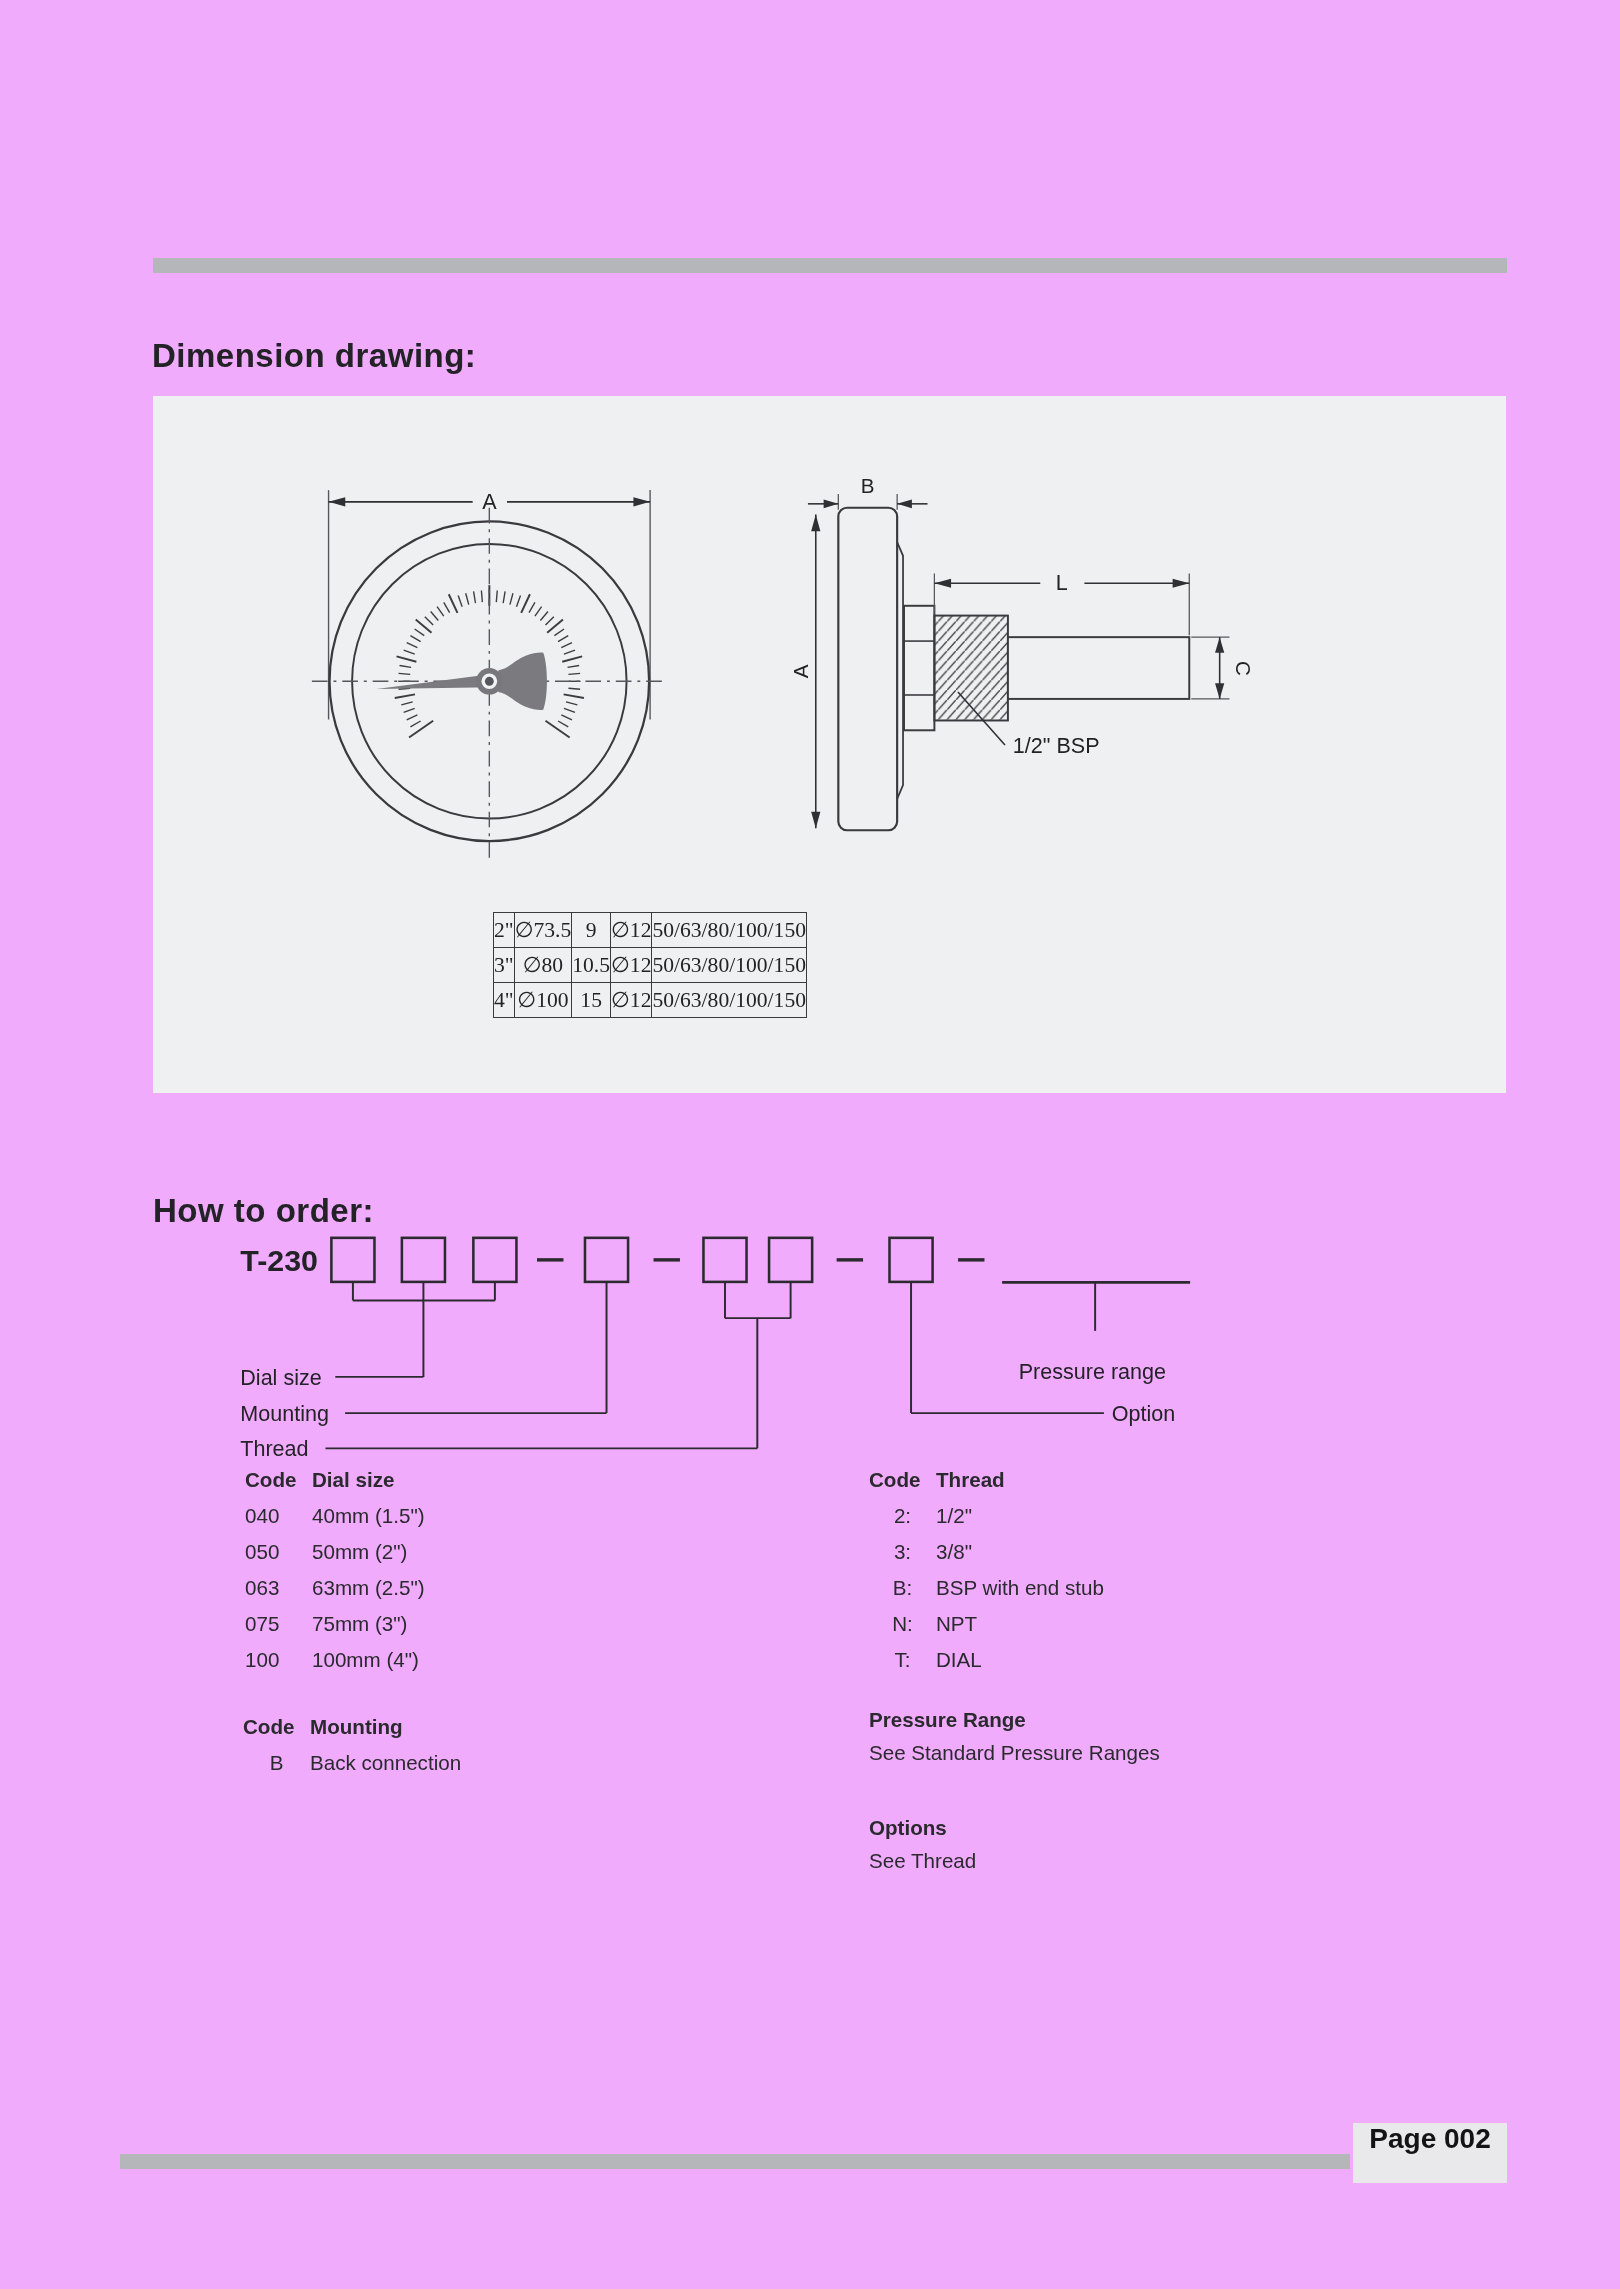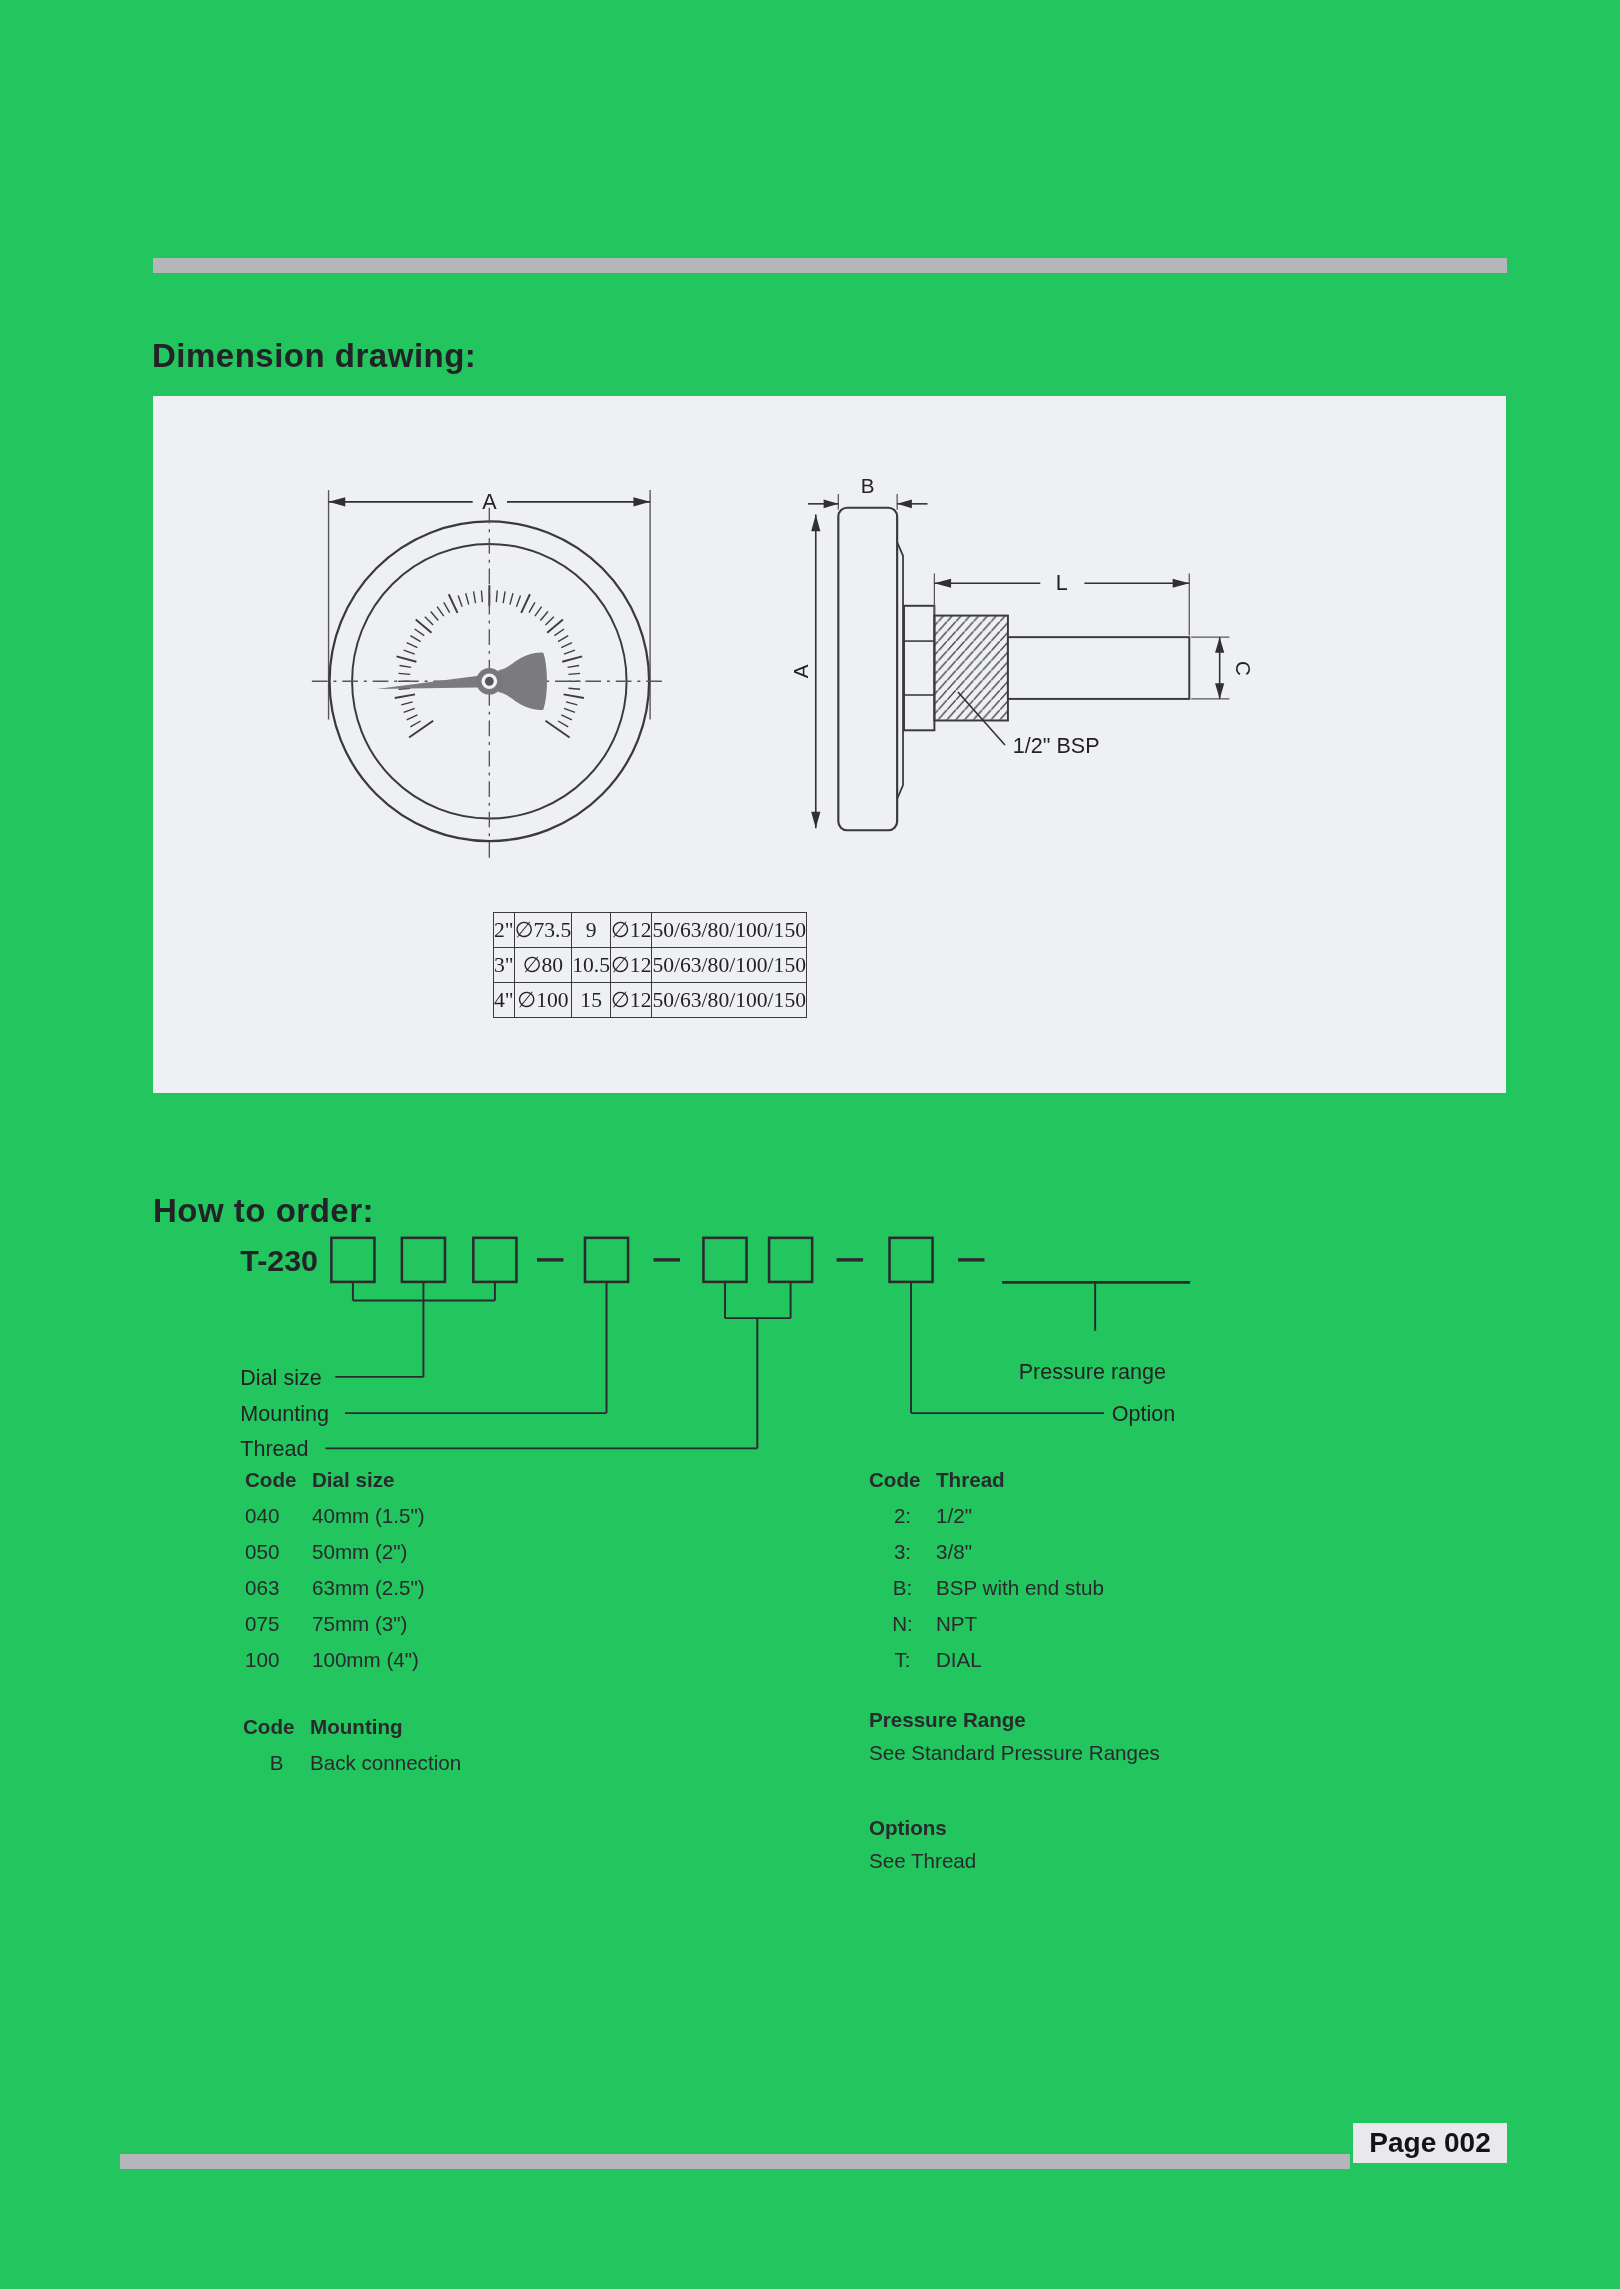--- a/index.html
+++ b/index.html
@@ -1,16 +1,16 @@
 <!DOCTYPE html>
 <html><head>
 <meta charset="utf-8">
 <style>
   html,body{margin:0;padding:0;background:#ffffff;}
-  .page{position:relative;width:1620px;height:2290px;background:#22c55e;
+  .page{position:relative;width:1620px;height:2290px;background:#f0abfc;
         font-family:"Liberation Sans",sans-serif;overflow:hidden;color:#232327;}
   .bar{position:absolute;background:#b5b6b9;}
   .h1{position:absolute;font-size:33px;font-weight:bold;color:#232327;letter-spacing:0.5px;}
   .panel{position:absolute;left:153px;top:396px;width:1353px;height:697px;background:#eff0f2;}
   .panel svg{position:absolute;left:0;top:0;}
 
   
   .dimtable{position:absolute;left:493px;top:912px;border-collapse:collapse;
             font-family:"Liberation Serif","DejaVu Serif",serif;font-size:21.6px;color:#232327;}
   .dimtable td,.dimtable th{border:1.6px solid #3a3a3f;text-align:center;vertical-align:middle;
@@ -23,22 +23,22 @@
   
   .code-list{position:absolute;font-size:20.6px;color:#2a2a2e;}
   .code-row{display:flex;height:36px;}
   .code-col{width:67px;flex:0 0 67px;}
   .code-col.ctr{text-align:center;}
   .bold{font-weight:bold;}
   .note-block{position:absolute;font-size:20.6px;color:#2a2a2e;line-height:29px;}
   .note-title{font-weight:bold;margin-bottom:3.9px;}
 
   
-  .pagebox{position:absolute;left:1353px;top:2123px;width:154px;height:40px;background:#e9e9eb;
-           display:flex;align-items:center;justify-content:center;
+  .pagebox{position:absolute;left:1353px;top:2123px;width:154px;height:60px;background:#e9e9eb;
+           display:flex;justify-content:center;
            font-size:28px;font-weight:bold;color:#141416;}
   svg text{font-family:"Liberation Sans",sans-serif;fill:#232327;}
 </style>
 </head>
 <body>
 
 <div class="page">
 
   <div class="bar" style="left:153px;top:258px;width:1354px;height:14.7px;"></div>
 

